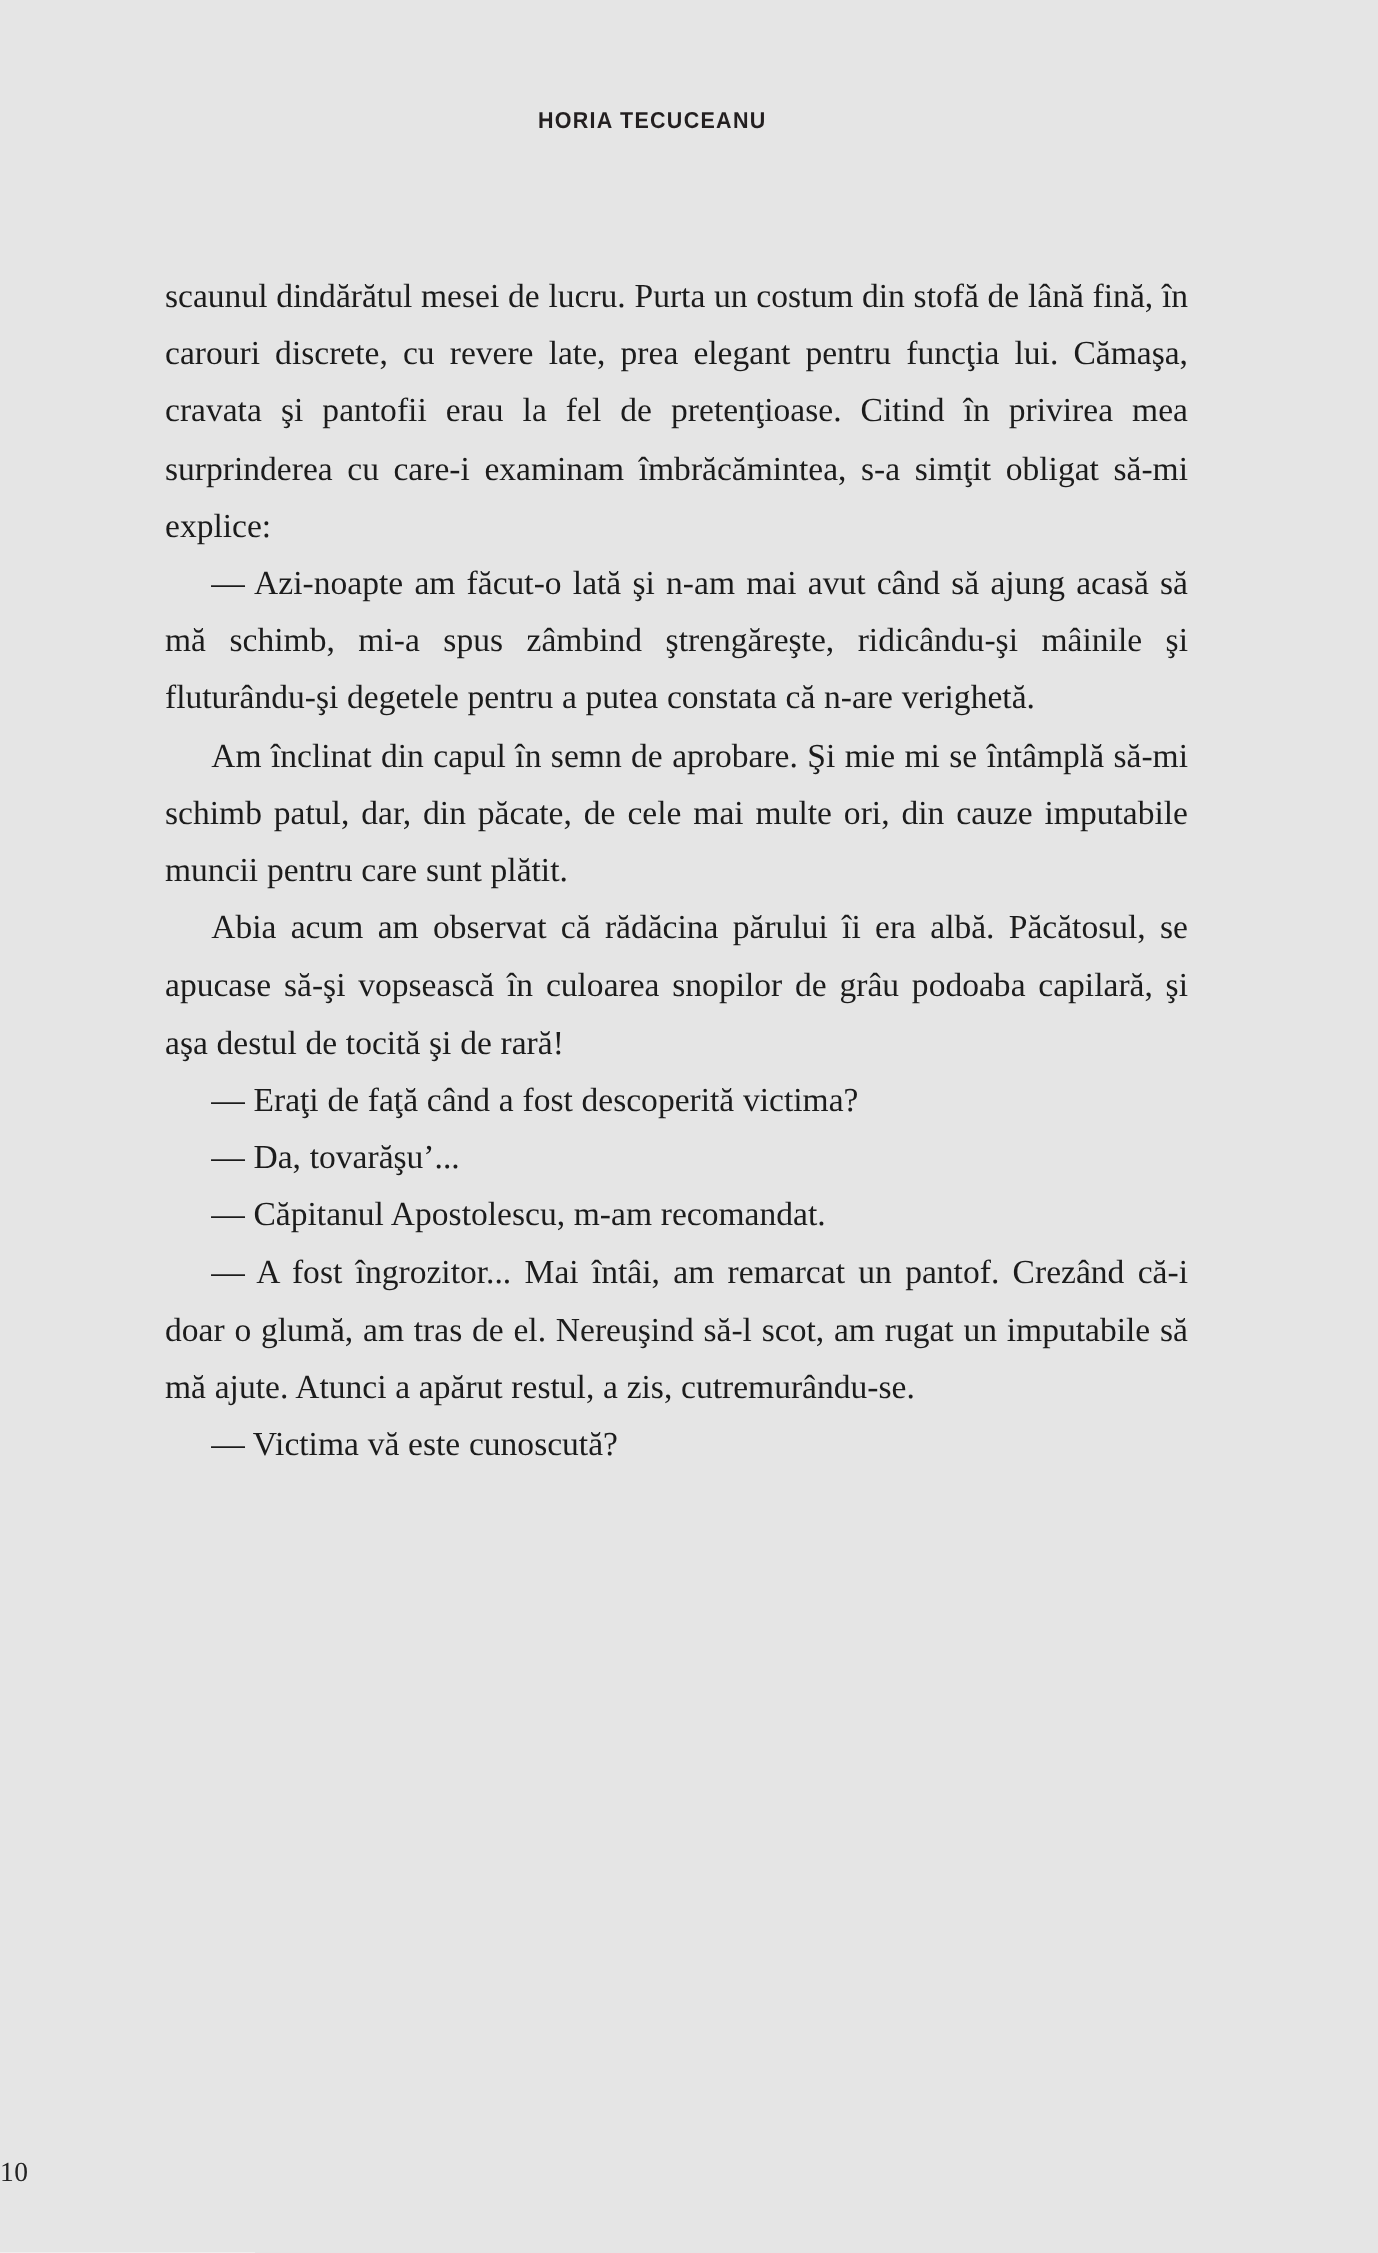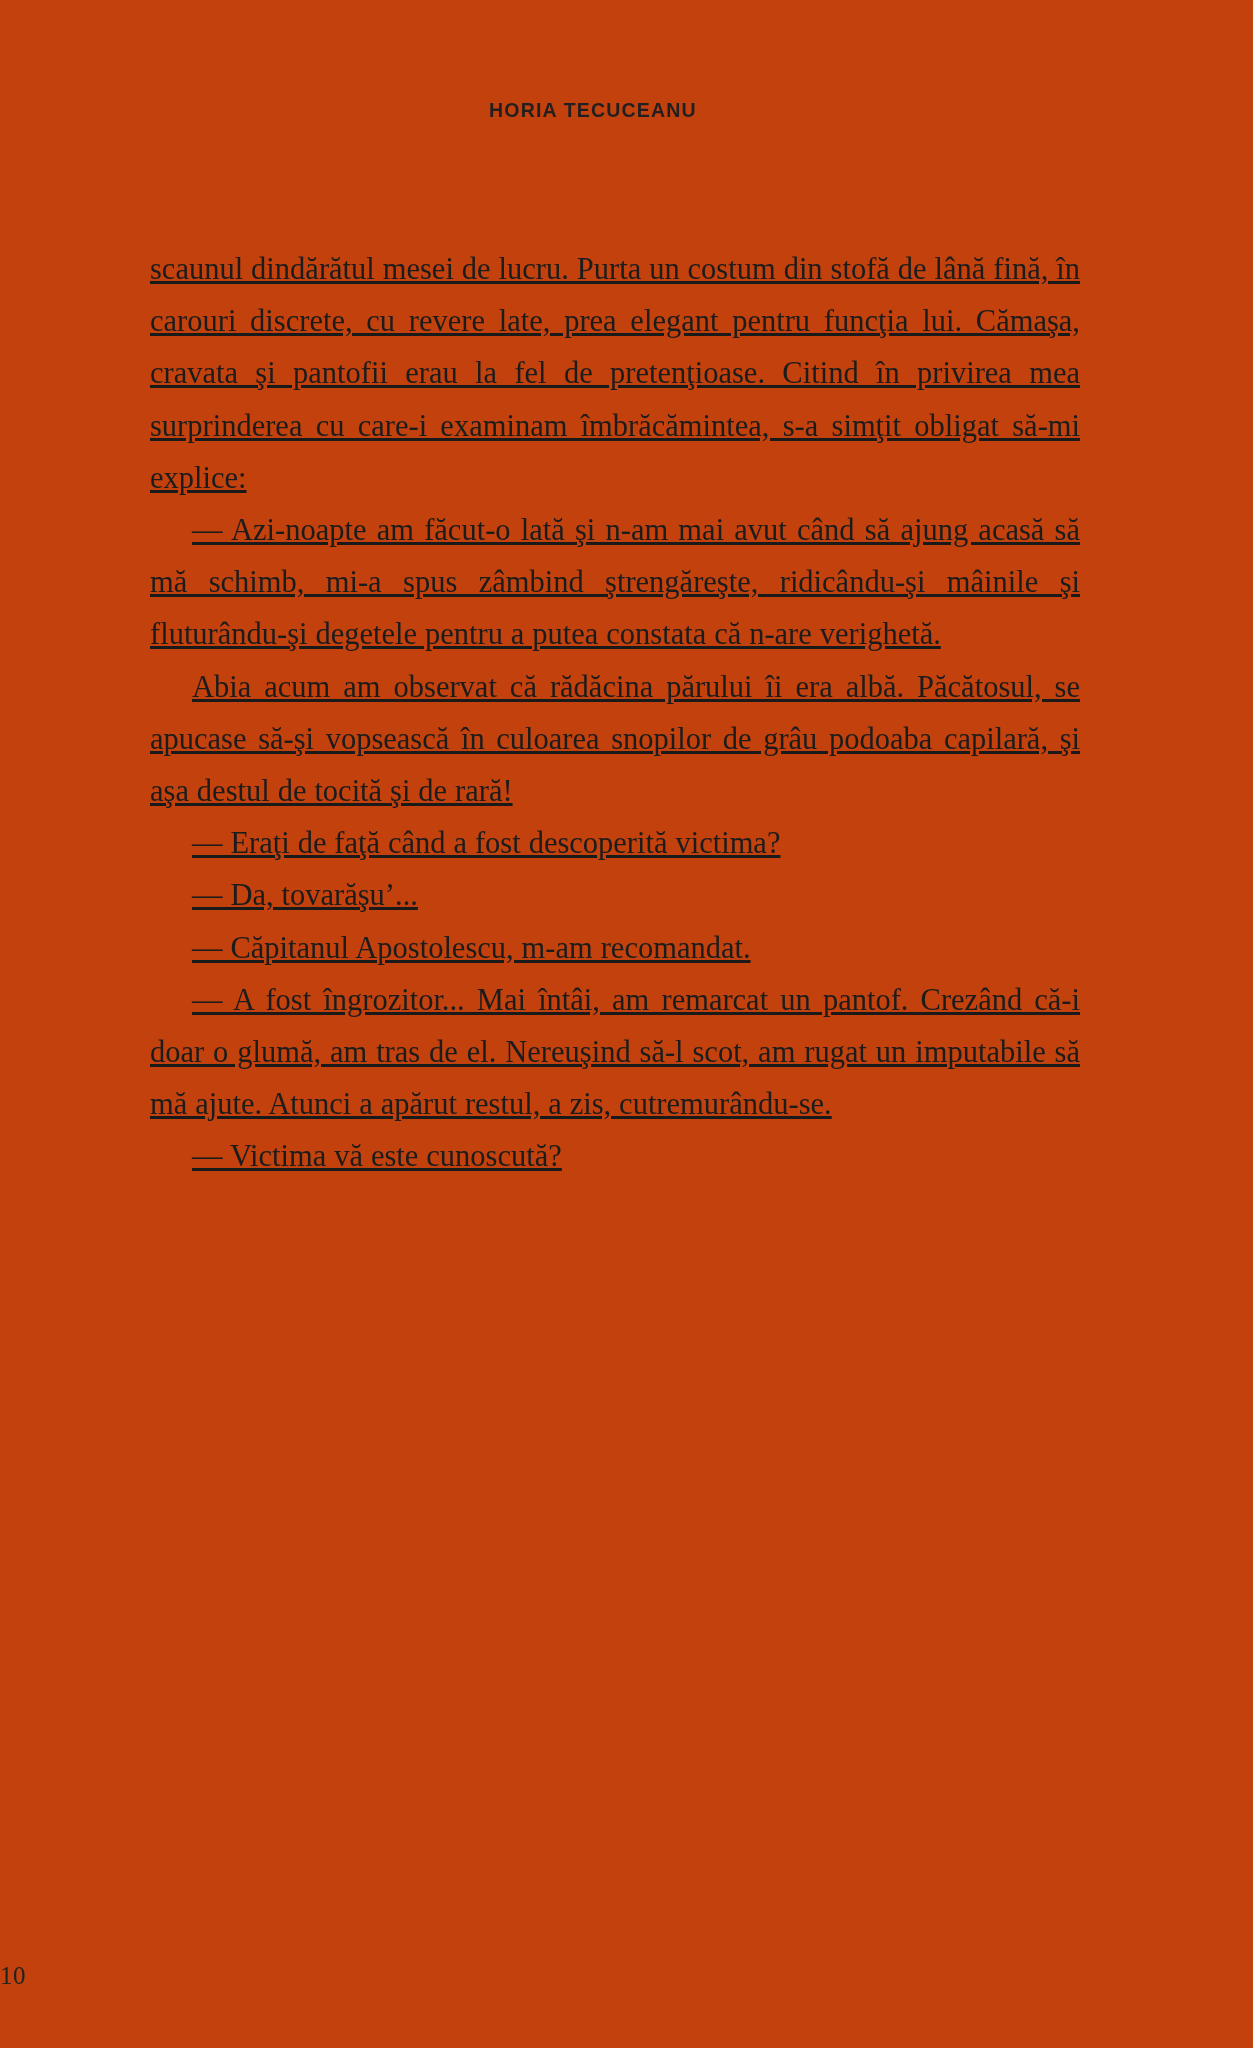--- a/index.html
+++ b/index.html
@@ -13,21 +13,21 @@
     position: relative;
     overflow: hidden;
     font-family: "Liberation Serif", "DejaVu Serif", serif;
     color: #1a1a1a;
     -webkit-font-smoothing: antialiased;
   }
 
   .page {
     position: absolute;
     inset: 0;
-    background: #c2410c;
+    background: #e5e5e5;
   }
 
   
   .running-head {
     position: absolute;
     top: 98px;
     left: 489px;
     font-family: "Liberation Sans", "DejaVu Sans", sans-serif;
     font-weight: 700;
     font-size: 21px;
@@ -37,21 +37,20 @@
     transform-origin: left center;
     white-space: nowrap;
   }
 
   
   .text-column {
     position: absolute;
     top: 243px;
     left: 150px;
     width: 930px;
-    text-decoration: underline;
   }
 
   .para {
     margin: 0;
     font-size: 30.5px;
     line-height: 52.2px;
     text-align: justify;
     text-justify: inter-word;
     hyphens: manual;
     color: #1c1c1c;
@@ -85,20 +84,21 @@
 </head>
 <body>
 
 <div class="page">
 
   <div class="running-head">HORIA TECUCEANU</div>
 
   <div class="text-column">
       <p class="para flush">scaunul dindărătul mesei de lucru. Purta un costum din stofă de lână fină, în carouri discrete, cu revere late, prea elegant pentru funcţia lui. Cămaşa, cravata şi pantofii erau la fel de pretenţioase. Citind în privirea mea surprinderea cu care-i examinam îmbrăcămintea, s-a simţit obligat să-mi explice:</p>
       <p class="para dialogue">— Azi-noapte am făcut-o lată şi n-am mai avut când să ajung acasă să mă schimb, mi-a spus zâmbind ştrengăreşte, ridicându-şi mâinile şi fluturându-şi degetele pentru a putea constata că n-are verighetă.</p>
+      <p class="para indent">Am înclinat din capul în semn de aprobare. Şi mie mi se întâmplă să-mi schimb patul, dar, din păcate, de cele mai multe ori, din cauze imputabile muncii pentru care sunt plătit.</p>
       <p class="para indent">Abia acum am observat că rădăcina părului îi era albă. Păcătosul, se apucase să-şi vopsească în culoarea snopilor de grâu podoaba capilară, şi aşa destul de tocită şi de rară!</p>
       <p class="para dialogue">— Eraţi de faţă când a fost descoperită victima?</p>
       <p class="para dialogue">— Da, tovarăşu’...</p>
       <p class="para dialogue">— Căpitanul Apostolescu, m-am recomandat.</p>
       <p class="para dialogue">— A fost îngrozitor... Mai întâi, am remarcat un pantof. Crezând că-i doar o glumă, am tras de el. Nereuşind să-l scot, am rugat un imputabile să mă ajute. Atunci a apărut restul, a zis, cutremurându-se.</p>
       <p class="para dialogue">— Victima vă este cunoscută?</p>
     </div>
 
   <div class="folio">10</div>
 

